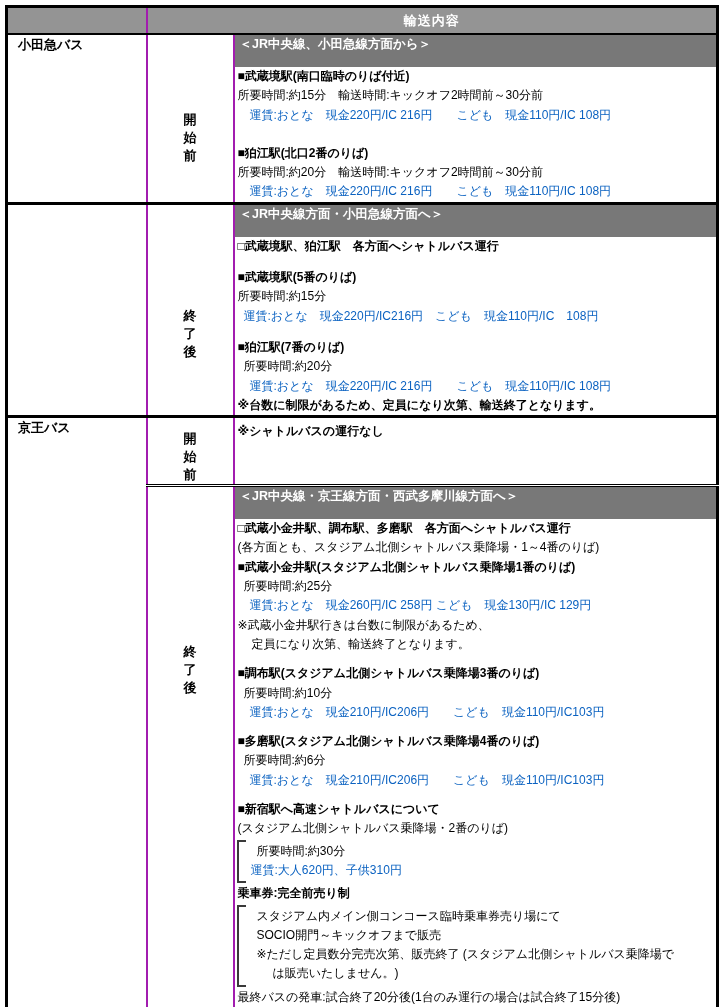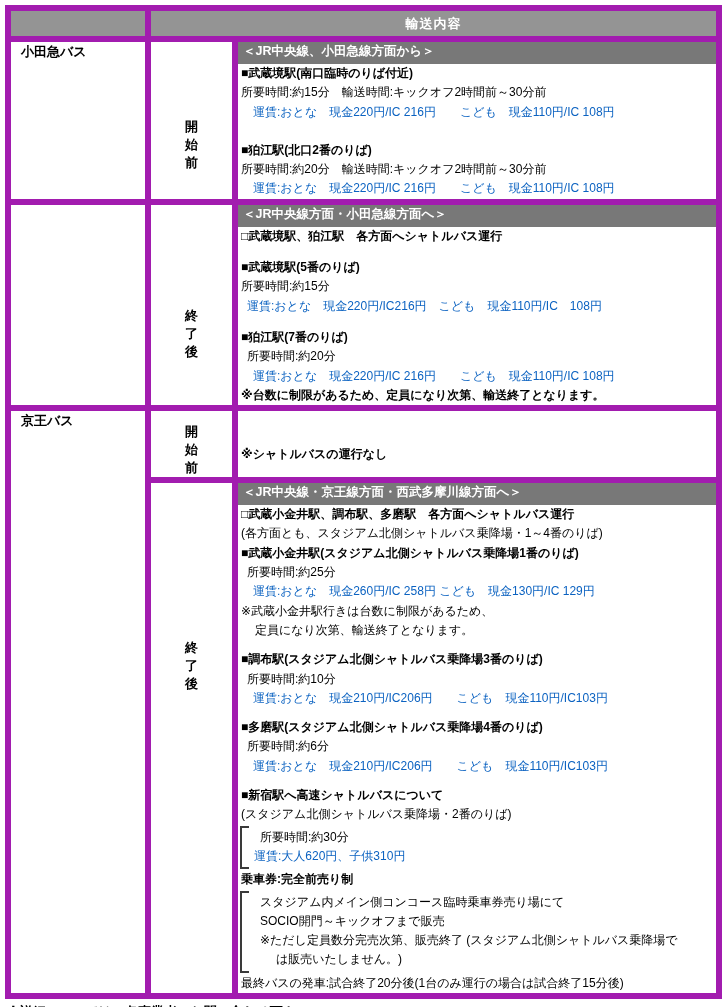--- a/index.html
+++ b/index.html
@@ -6,49 +6,49 @@
   body{
     width:723px;height:1007px;
     font-family:"Liberation Sans","DejaVu Sans",sans-serif;
     color:#000;overflow:hidden;
   }
   .page{padding:5px 0 0 5px;}
   table.grid{
     border-collapse:collapse;table-layout:fixed;width:711px;
     border:3px solid #000;
   }
-  td{border:6px solid #a21caf;vertical-align:top;padding:0;overflow:hidden;}
+  td{border:2px solid #a21caf;vertical-align:top;padding:0;overflow:hidden;}
   
   tr.hr td{background:#949494;height:25px;border-bottom:2px solid #000;}
   .htitle{color:#fff;font-weight:bold;font-size:13px;text-align:center;line-height:25px;letter-spacing:1px;}
   
   .company{font-weight:bold;font-size:13px;padding:1px 4px 0 10px;white-space:pre;}
   .phase{text-align:center;}
   .vtext{width:15px;margin:0 auto;font-weight:bold;font-size:13px;line-height:18px;word-break:break-all;text-align:center;}
   .v-ob{margin-top:76px;}
   .v-oa{margin-top:102px;}
   .v-kb{margin-top:12px;}
   .v-ka{margin-top:156px;}
   
   tr.row-ob>td{height:153px;border-bottom:3px solid #000;}
   tr.row-oa>td{height:198px;border-bottom:3px solid #000;}
   tr.row-kb>td{height:55px;}
   tr.row-ka>td{height:505px;border-top:3px double #000;}
   
-  .gbar{background:#787878;color:#fff;font-weight:bold;font-size:12.5px;line-height:19px;height:22px;padding-left:5px;white-space:pre;}
+  .gbar{background:#787878;color:#fff;font-weight:bold;font-size:12.5px;line-height:19px;height:32px;padding-left:5px;white-space:pre;}
   .ln{font-size:12px;line-height:19.3px;padding-left:3px;white-space:pre;}
   .b{font-weight:bold;}
   .blue{color:#0b62c1;margin-left:6px;}
   .red{color:#000000;text-align:center;}
   .i1{padding-left:9px;}
   .i2{padding-left:17px;}
   .sp{height:19px;}
   .sp12{height:12px;}
   .sp10{height:10px;}
-  .kb-note{padding-top:34px;}
+  .kb-note{padding-top:4px;}
   
   .bbox{position:relative;width:550px;margin:1px 0 1px 2px;padding:2px 0 3px;}
   .bbox::before{content:"";position:absolute;left:0;top:0;bottom:0;width:7px;
     border:2px solid #3a3a3a;border-right:none;}
   .bbox::after{content:"";position:absolute;right:0;top:0;bottom:0;width:7px;
     border:2px solid #3a3a3a;border-left:none;}
   .bbox .ln{padding-left:20px;}
   .bbox .ln.fl{padding-left:8px;}
   .bbox .ln.wrap{padding-left:36px;}
   

